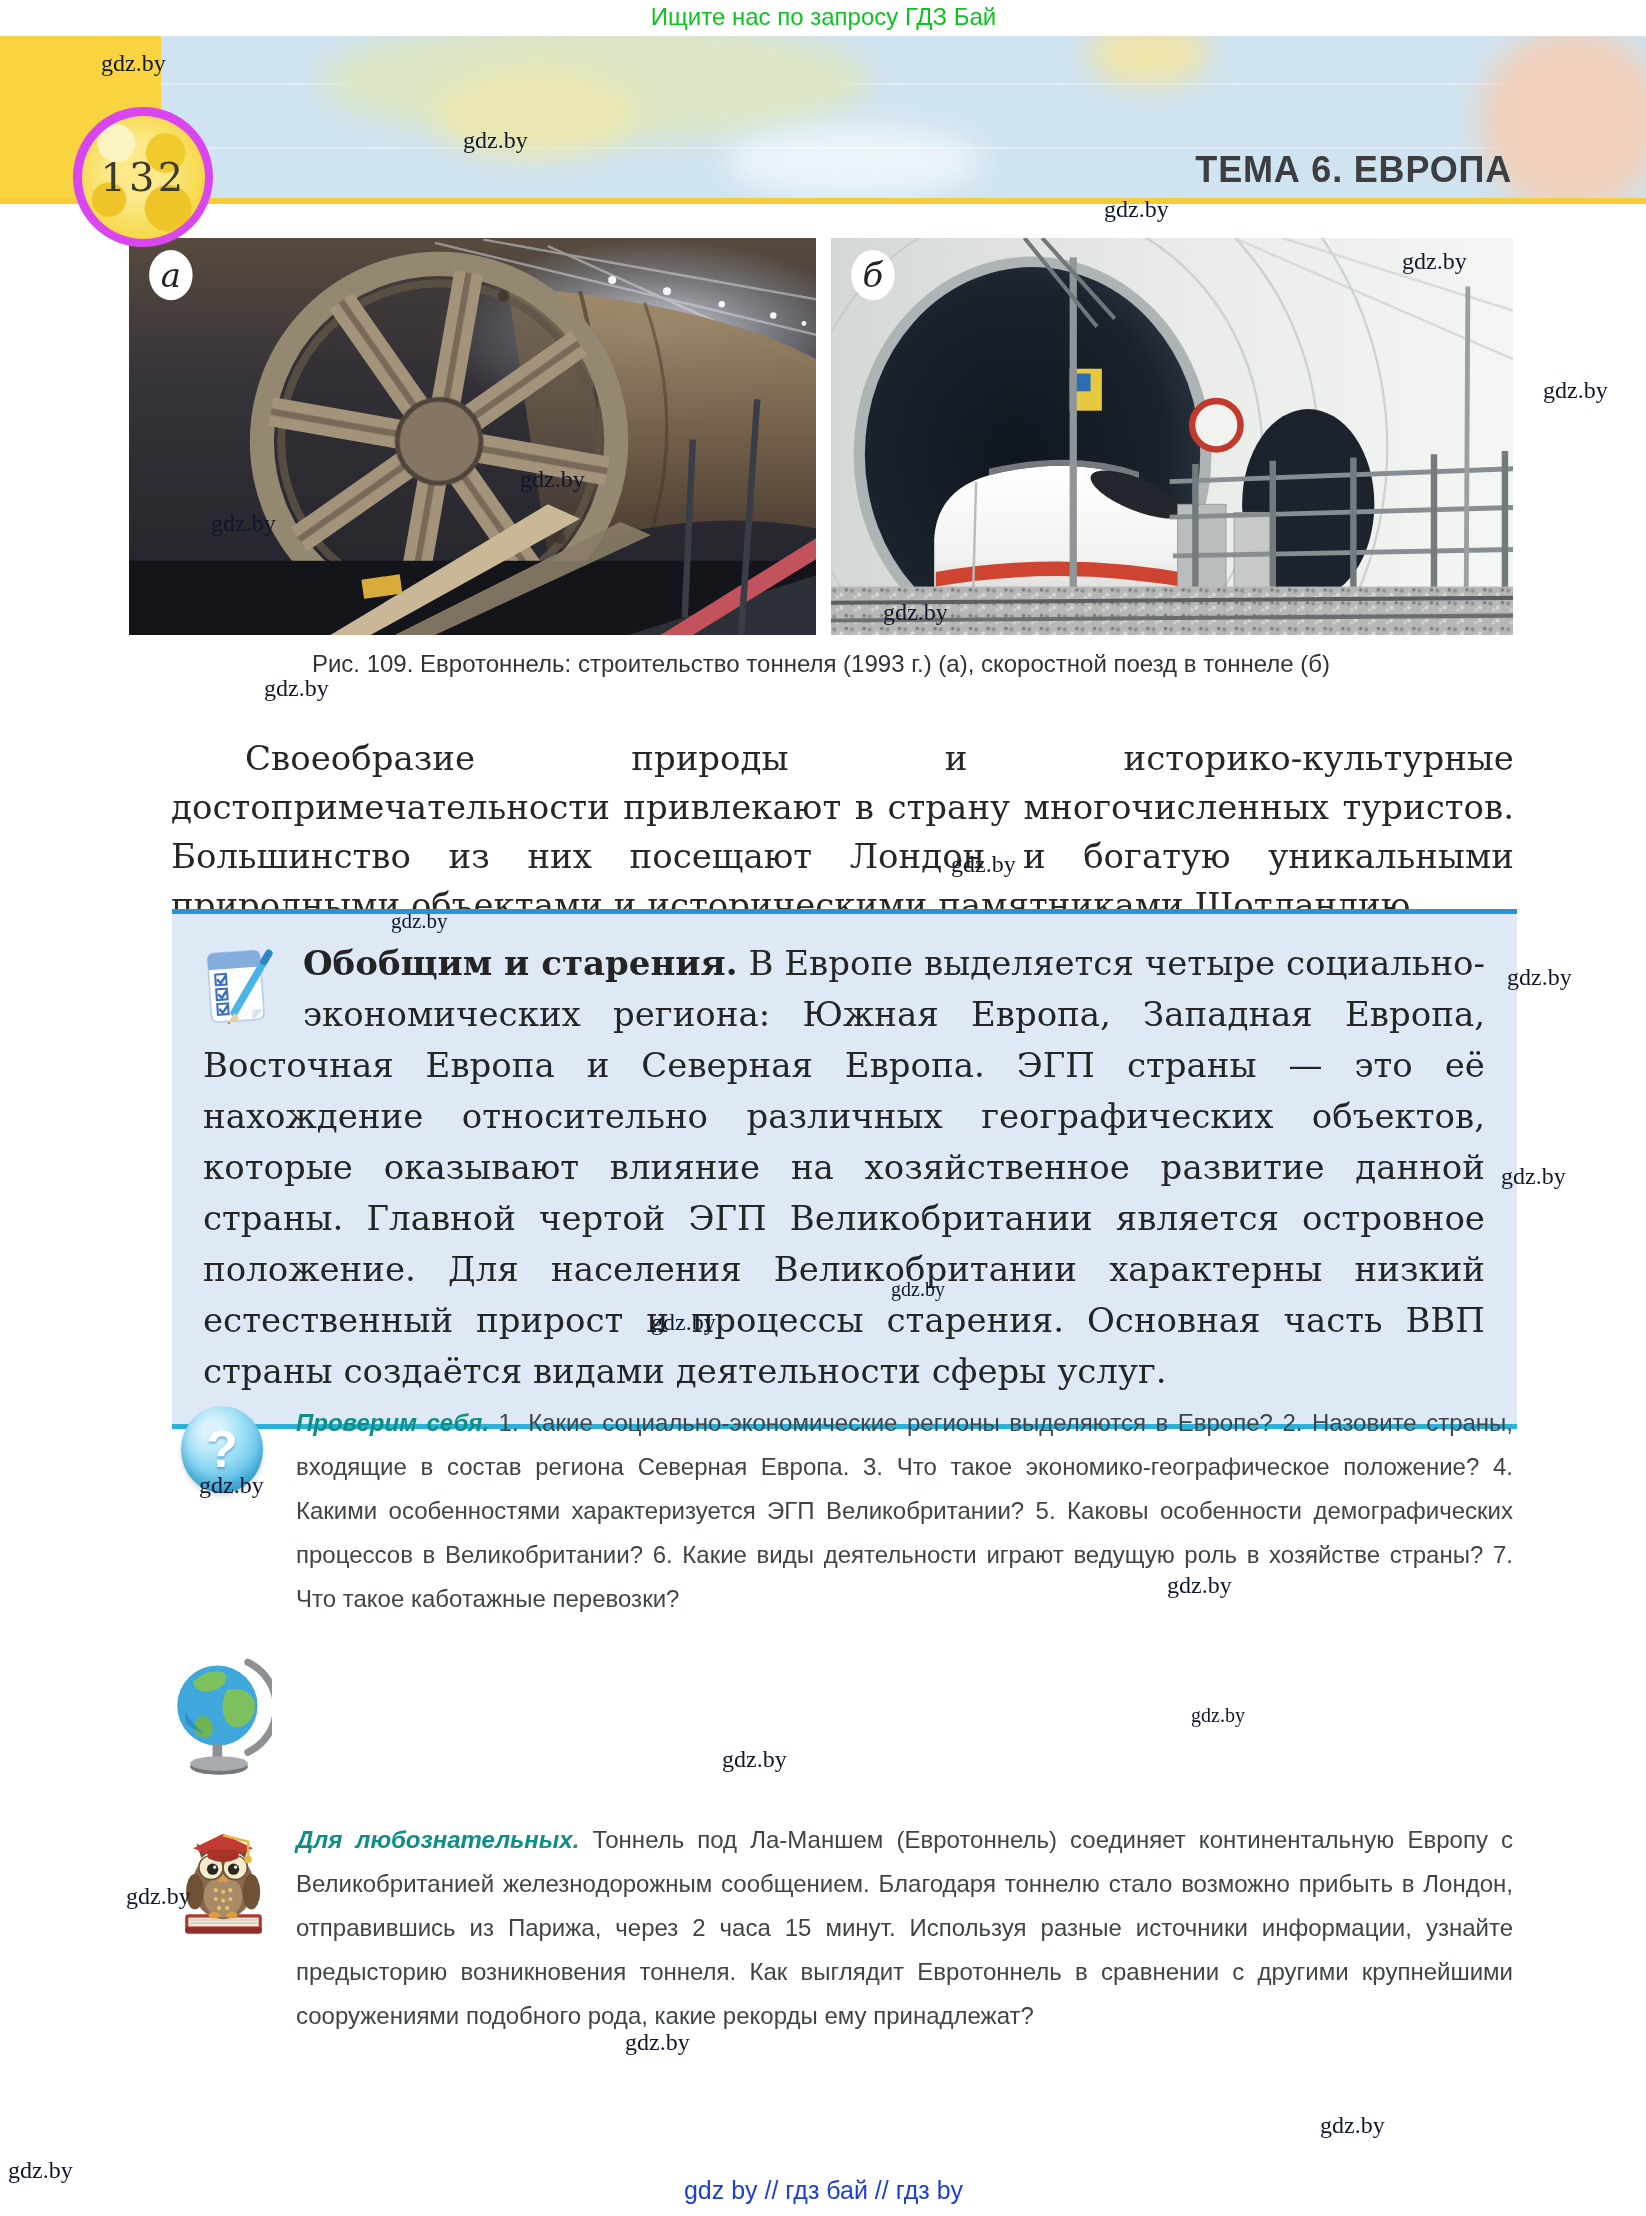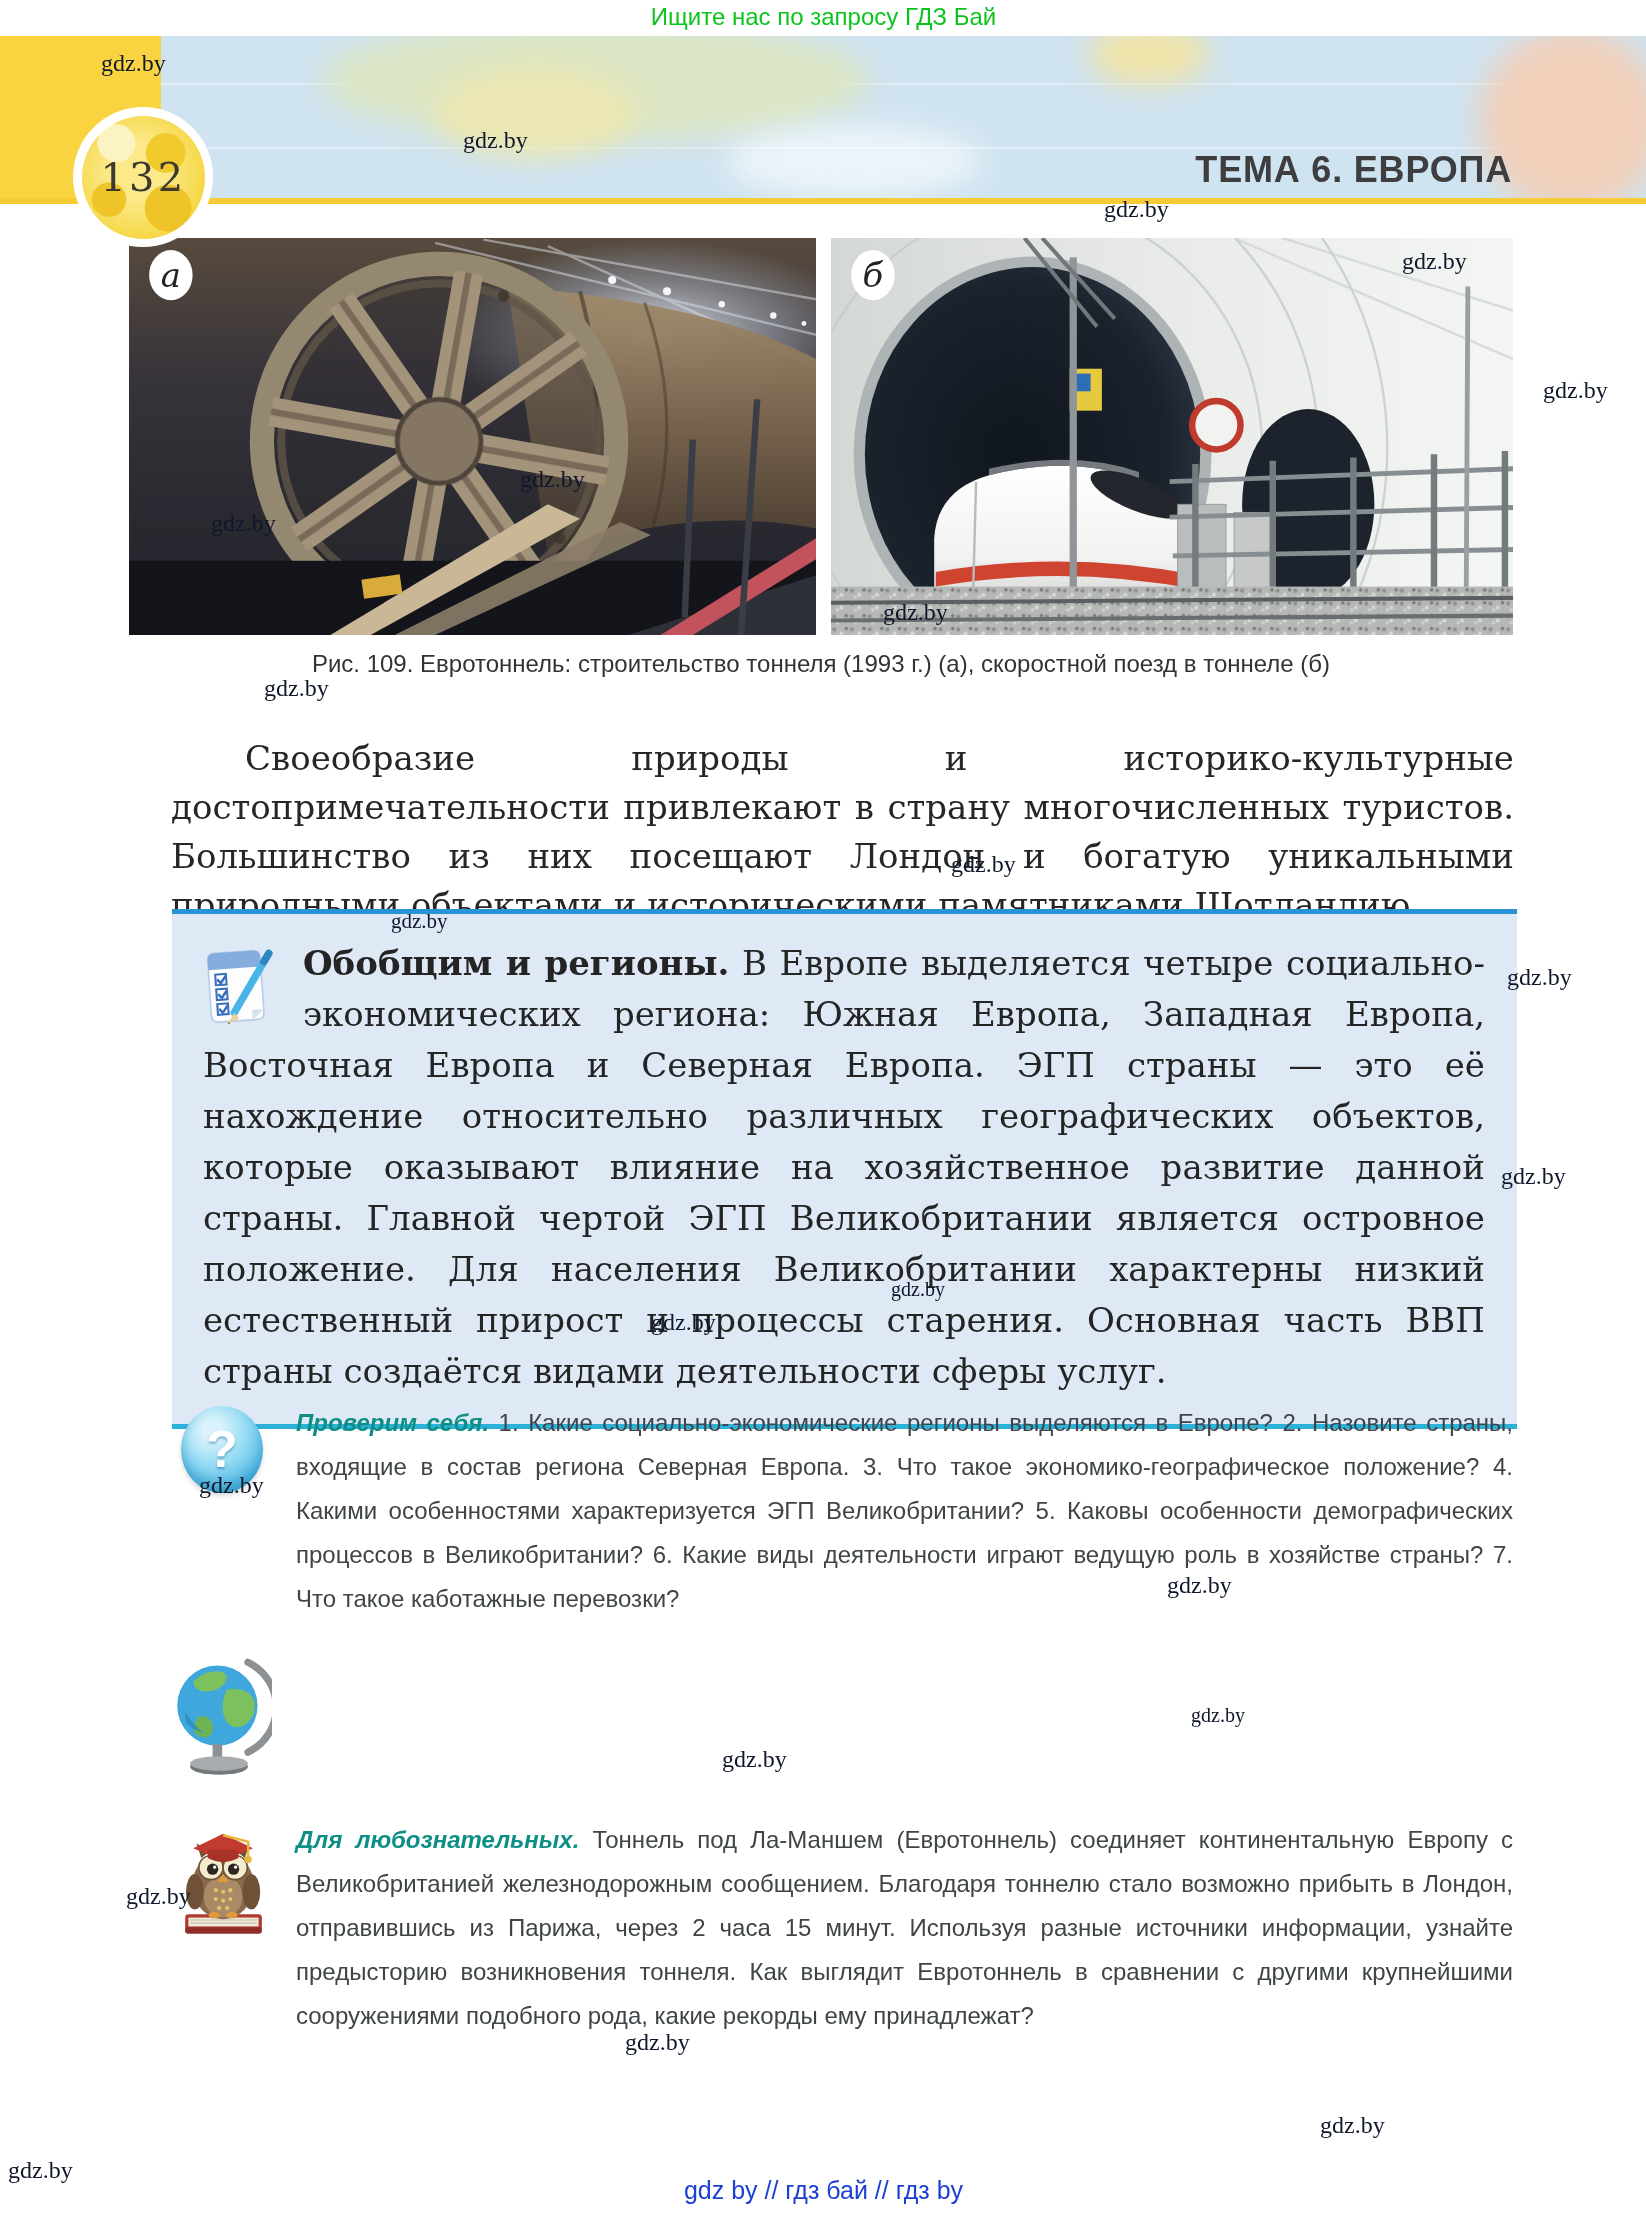--- a/index.html
+++ b/index.html
@@ -17,21 +17,21 @@
   .banner-yellow-block{position:absolute;left:0;top:0;width:161px;height:100%;background:#f9d340;}
   .blob{position:absolute;border-radius:50%;filter:blur(14.5px);}
   .blob.green{left:322px;top:-16px;width:548px;height:121px;background:#dde6c2;opacity:.95;}
   .blob.yg{left:435px;top:32px;width:201px;height:89px;background:#ece7b2;}
   .blob.cloud{left:725px;top:89px;width:258px;height:73px;background:#ffffff;opacity:.6;}
   .blob.ryellow{left:1088px;top:-14.5px;width:121px;height:64px;background:#efe3a8;}
   .blob.pink{left:1479px;top:-8px;width:185px;height:185px;background:#f2cfb8;opacity:.95;}
   .gridline{position:absolute;left:161px;right:0;height:1.6px;background:rgba(255,255,255,.4);}
 
   .page-badge{position:absolute;left:73px;top:71px;width:140px;height:140px;border-radius:50%;
-              background:#ffffff;z-index:5;}
+              background:#d946ef;z-index:5;}
   .page-badge .globe-disc{position:absolute;left:8.9px;top:8.9px;width:123px;height:123px;border-radius:50%;
       background:
         radial-gradient(circle at 28% 22%,#fcf3c2 0 14%,rgba(0,0,0,0) 15%),
         radial-gradient(circle at 70% 75%,#eec428 0 18%,rgba(0,0,0,0) 19%),
         radial-gradient(circle at 22% 68%,#eec428 0 13%,rgba(0,0,0,0) 14%),
         radial-gradient(circle at 68% 30%,#f1ca2d 0 16%,rgba(0,0,0,0) 17%),
         radial-gradient(circle at 45% 45%,#fbe98a 0 30%,#f6d847 70%,#f0c92e 100%);
       display:flex;align-items:center;justify-content:center;}
   .page-number{font-family:"DejaVu Serif","Liberation Serif",serif;font-size:40px;color:#3c3a30;
                letter-spacing:3.2px;}
@@ -283,21 +283,21 @@
             <path d="M18 56 l4 5 l7 -9"></path>
             <path d="M18 74 l4 5 l7 -9"></path>
         </g>
       </g>
       <line x1="80" y1="8" x2="38" y2="80" stroke="#49b4e8" stroke-width="9" stroke-linecap="round"></line>
       <line x1="80" y1="8" x2="74" y2="18" stroke="#2f86c0" stroke-width="9" stroke-linecap="round"></line>
       <polygon points="38,80 30,94 44,87" fill="#e8cf9a"></polygon>
       <polygon points="31.5,92 30,94 33,93" fill="#4a3b2c"></polygon>
     </svg>
     <div class="summary-text">
-      <b>Обобщим и регионы.</b>
+      <b>Обобщим и старения.</b>
       <span>В Европе выделяется четыре социально-экономических региона: Южная Европа, Западная Европа, Восточная Европа и Северная Европа. ЭГП страны — это её нахождение относительно различных географических объектов, которые оказывают влияние на хозяйственное развитие данной страны. Главной чертой ЭГП Великобритании является островное положение. Для населения Великобритании характерны низкий естественный прирост и процессы старения. Основная часть ВВП страны создаётся видами деятельности сферы услуг.</span>
     </div>
   </div>
 
   <div class="icon-section" style="top:1401px">
     <div class="sec-icon q-icon" style="left:52px;top:4.8px">
       <span class="q-glyph">?</span>
     </div>
     <div class="sec-text">
       <span class="teal-label">Проверим себя.</span>

